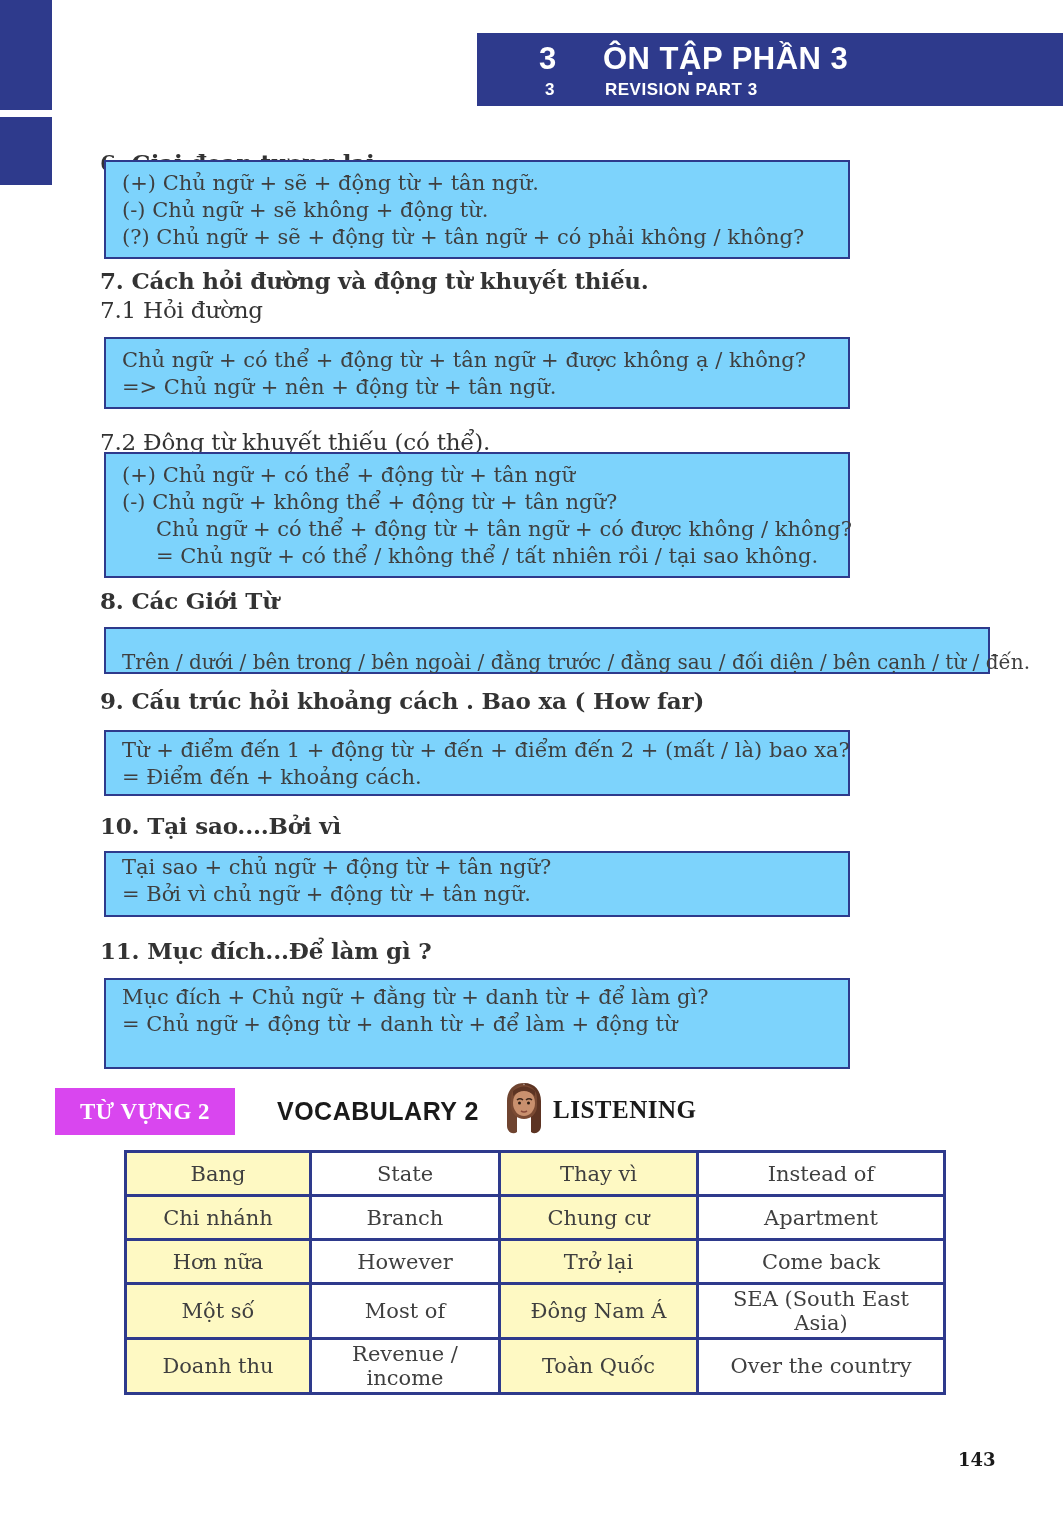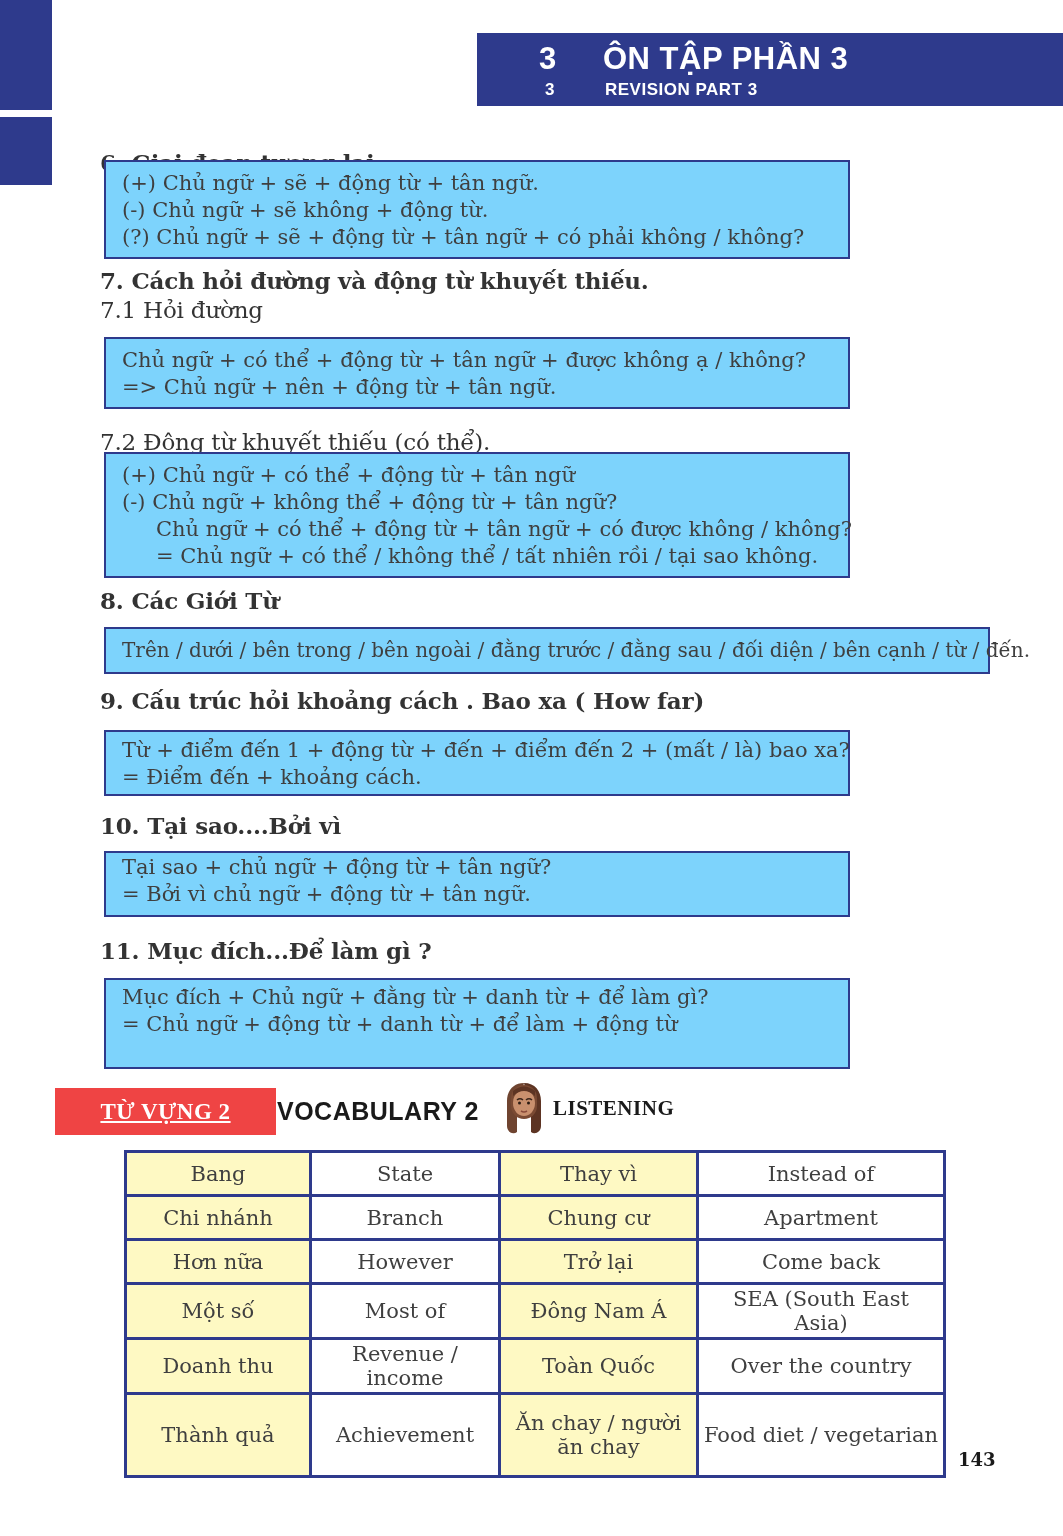--- a/index.html
+++ b/index.html
@@ -36,48 +36,48 @@
     position:absolute; left:104px; width:746px; border:2px solid #2e3a8c;
     background:#7dd3fc; padding:8px 0 8px 16px; box-sizing:border-box;
     font-size:21px; line-height:27px; color:#3f3f3f;
   }
   .box .line { white-space:nowrap; }
   .box .line.indent { padding-left:34px; }
 
   .box-s0 { top:160px; height:99px; }
   .box-s1 { top:337px; height:72px; }
   .box-s2 { top:452px; height:126px; }
-  .box-s3 { top:627px; height:47px; width:886px; padding-top:8px; font-size:20px; }
+  .box-s3 { top:627px; height:47px; width:886px; padding-top:20px; font-size:20px; }
   .box-s4 { top:730px; height:66px; padding-top:5px; }
   .box-s5 { top:851px; height:66px; padding-top:1px; }
   .box-s6 { top:978px; height:91px; padding-top:4px; }
 
   .h-s0 { top:118px;margin-top:31px; }
   .h-s1 { top:267px; }
   .h-s1sub { top:297px; }
   .h-s2 { top:429px; }
   .h-s3 { top:587px; }
   .h-s4 { top:687px; }
   .h-s5 { top:812px; }
   .h-s6 { top:937px; }
 
   
   .vocab-badge {
-    position:absolute; left:55px; top:1088px; width:221px; height:47px;
-    background:#ef4444; color:#ffffff; display:flex; align-items:center;
+    position:absolute; left:55px; top:1088px; width:180px; height:47px;
+    background:#d946ef; color:#ffffff; display:flex; align-items:center;
     justify-content:center; font-family:"Liberation Serif", serif;
-    font-weight:bold; font-size:23px; letter-spacing:0.5px;text-decoration:underline;
+    font-weight:bold; font-size:23px; letter-spacing:0.5px;
   }
   .vocab-label {
     position:absolute; left:277px; top:1097px; font-family:Liberation Sans, sans-serif;
     font-weight:bold; font-size:25px; color:#1a1a1a; letter-spacing:0.5px;
   }
   .listening-label {
     position:absolute; left:553px; top:1096px; font-family:"Liberation Serif", serif;
-    font-weight:bold; font-size:21px; color:#1a1a1a; letter-spacing:0.5px;
+    font-weight:bold; font-size:25px; color:#1a1a1a; letter-spacing:0.5px;
   }
   .avatar { position:absolute; left:504px; top:1082px; width:40px; height:54px; }
 
   
   table.vocab {
     position:absolute; left:124px; top:1150px; border-collapse:collapse;
     table-layout:fixed; font-size:21px; color:#3f3f3f;
   }
   table.vocab td {
     border:3px solid #2e3a8c; text-align:center; vertical-align:middle;
@@ -209,24 +209,18 @@
       <td>Most of</td>
       <td class="blue">Đông Nam Á</td>
       <td>SEA (South East Asia)</td>
     </tr>
     <tr>
       <td class="blue">Doanh thu</td>
       <td>Revenue / income</td>
       <td class="blue">Toàn Quốc</td>
       <td>Over the country</td>
     </tr>
-    <tr class="tall">
-      <td class="blue">Thành quả</td>
-      <td>Achievement</td>
-      <td class="blue">Ăn chay / người ăn chay</td>
-      <td>Food diet / vegetarian</td>
-    </tr>
   </tbody>
     </table>
 
   <div class="page-number">143</div>
 
 </div>
 
 </body></html>

